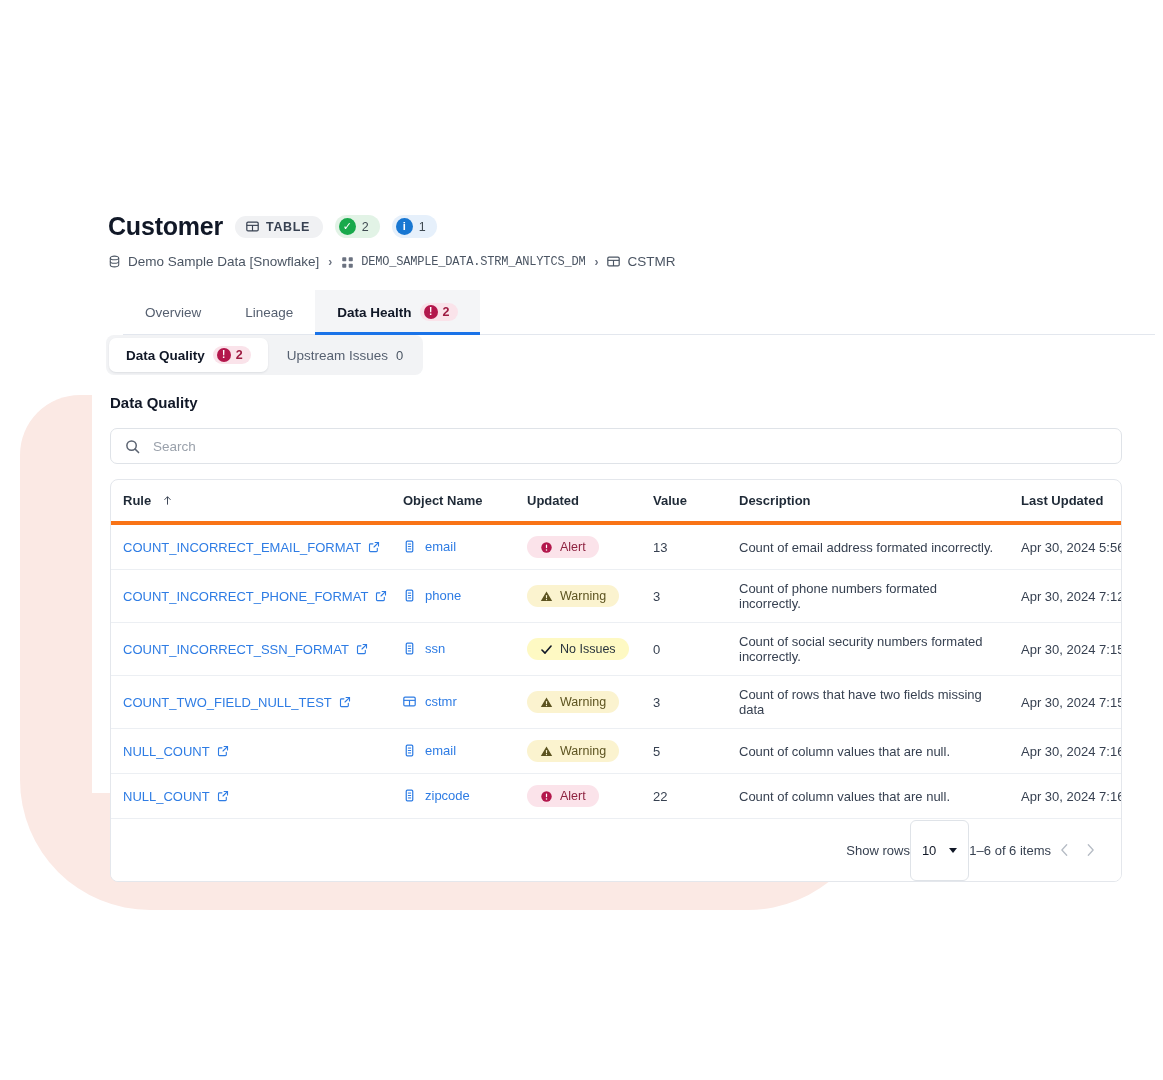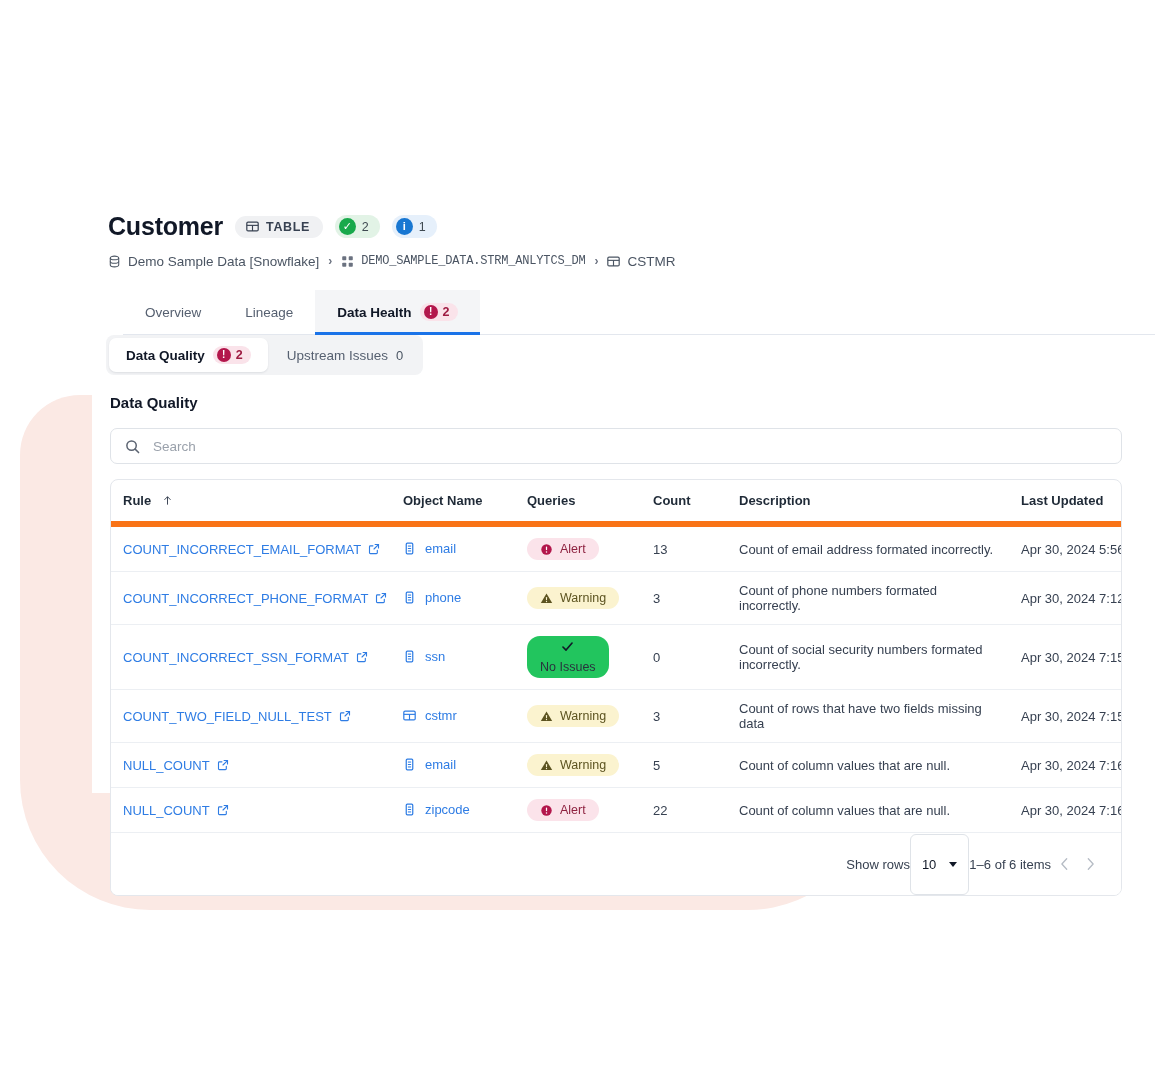--- a/index.html
+++ b/index.html
@@ -25,21 +25,21 @@
     font-weight:600;color:#374151;letter-spacing:.6px;justify-content:center;
   }
   .badge-pill{display:inline-flex;align-items:center;gap:6px;border-radius:13px;padding:3px 11px 3px 4px;font-size:12.5px;}
   .badge-pill.green{background:#e2f3e6;color:#3f4a52;}
   .badge-pill.blue{background:#e6f0fb;color:#3f4a52;}
   .dot{width:17px;height:17px;border-radius:50%;display:inline-flex;align-items:center;justify-content:center;
        font-size:11px;color:#fff;font-weight:700;line-height:1;}
   .dot.green{background:#18a94b;}
   .dot.blue{background:#1877d2;}
 
-  .breadcrumb{display:flex;align-items:flex-start;gap:9px;margin-top:13px;font-size:13.5px;color:#4b5563;}
+  .breadcrumb{display:flex;align-items:flex-end;gap:9px;margin-top:13px;font-size:13.5px;color:#4b5563;}
   .breadcrumb .sep{color:#6b7280;font-size:12px;font-weight:700;}
   .bc-item{display:inline-flex;align-items:center;gap:7px;}
   .bc-mono{font-family:"Liberation Mono","DejaVu Sans Mono",monospace;font-size:12px;color:#4b5563;letter-spacing:-0.2px;}
 
   
   .tabbar{position:absolute;left:123px;top:290px;width:1032px;height:44px;border-bottom:1px solid #e3e7ee;}
   .tabs{display:flex;align-items:stretch;height:44px;}
   .tab{display:flex;align-items:center;gap:8px;padding:0 22px;font-size:13.5px;color:#566070;cursor:pointer;position:relative;}
   .tab.active{background:#f4f5f7;color:#111827;font-weight:700;}
   .tab.active:after{content:"";position:absolute;left:0;right:0;bottom:-1px;height:3px;background:#1a73e8;}
@@ -62,38 +62,38 @@
     display:flex;align-items:center;gap:11px;height:34px;
     border:1px solid #dfe3e8;border-radius:7px;padding:0 14px;background:#fff;
   }
   .search input{border:0;outline:0;font-size:13.5px;color:#6d28d9;width:100%;font-family:inherit;background:transparent;}
   .search input::placeholder{color:#9aa1ab;}
 
   .table-wrap{margin-top:15px;border:1px solid #e4e7ec;border-radius:8px;overflow:hidden;background:#fff;}
   table{border-collapse:collapse;width:1012px;table-layout:fixed;}
   th{
     text-align:left;font-size:13px;font-weight:700;color:#1f2a37;
-    padding:13px 12px;border-bottom:6px solid #f97316;white-space:nowrap;
+    padding:13px 12px;border-bottom:4px solid #f97316;white-space:nowrap;
   }
   td{
     font-size:13px;color:#374151;padding:11px 12px;border-bottom:1px solid #eceff3;
     vertical-align:middle;
   }
   tr:last-child td{border-bottom:1px solid #eceff3;}
   .col-rule{width:280px;} .col-obj{width:124px;} .col-status{width:126px;}
   .col-value{width:86px;} .col-desc{width:282px;} .col-updated{width:180px;}
 
   .rule-link{display:inline-flex;align-items:center;gap:7px;color:#2e7ce4;font-size:13px;white-space:nowrap;cursor:pointer;}
   .obj-link{display:inline-flex;align-items:center;gap:9px;color:#2e7ce4;font-size:13px;cursor:pointer;}
   .updated{white-space:nowrap;color:#374151;}
 
   .status{display:inline-flex;align-items:center;gap:7px;border-radius:13px;padding:4px 13px;font-size:12.5px;white-space:nowrap;}
   .status.alert{background:#fbe3ea;color:#8e2240;}
   .status.warning{background:#fbf3cf;color:#5c5320;}
-  .status.ok{background:#22c55e;color:#29343d;flex-direction:column;}
+  .status.ok{background:#fef9c3;color:#29343d;}
   .st-ico{display:inline-flex;align-items:center;justify-content:center;}
 
   .footer{display:flex;align-items:center;justify-content:flex-end;gap:0;height:62px;padding-right:18px;background:#fff;}
   .footer-label{font-size:13px;color:#374151;}
   .rows-select{display:inline-flex;align-items:center;gap:13px;border:1px solid #dfe3e8;border-radius:6px;padding:22px 11px;font-size:13px;color:#111827;cursor:pointer;}
   .caret{width:0;height:0;border-left:4.5px solid transparent;border-right:4.5px solid transparent;border-top:5.5px solid #111827;}
   .pg-btn{width:26px;height:26px;display:inline-flex;align-items:center;justify-content:center;color:#b6bcc5;cursor:pointer;font-size:16px;}
   .ico{display:inline-flex;align-items:center;justify-content:center;}
 </style>
 </head>
@@ -228,22 +228,22 @@
               <th>
                 <span>Rule</span>
                 <span class="ico" style="margin-left:7px;vertical-align:-1px;">
                   <svg width="11" height="11" viewBox="0 0 16 16">
                       <line x1="8" y1="14" x2="8" y2="2.5" stroke="#374151" stroke-width="1.4"></line>
                       <polyline points="3.6,7 8,2.5 12.4,7" fill="none" stroke="#374151" stroke-width="1.4"></polyline>
                     </svg>
                 </span>
               </th>
               <th>Object Name</th>
-              <th>Queries</th>
-              <th>Count</th>
+              <th>Updated</th>
+              <th>Value</th>
               <th>Description</th>
               <th>Last Updated</th>
             </tr>
           </thead>
           <tbody id="tbody">
               <tr>
                 <td><span class="rule-link">
                     <span>COUNT_INCORRECT_EMAIL_FORMAT</span>
                     <span class="ico">
                       <svg width="12" height="12" viewBox="0 0 16 16">

